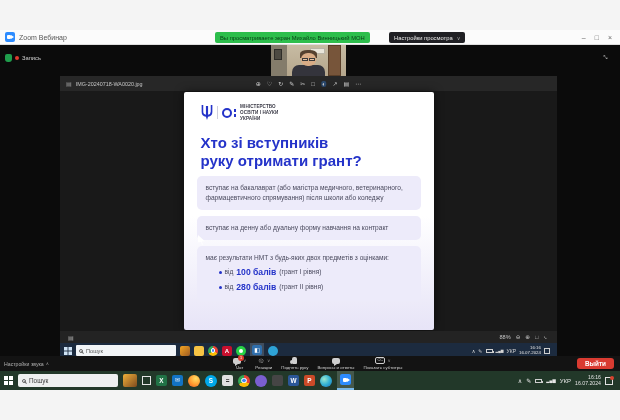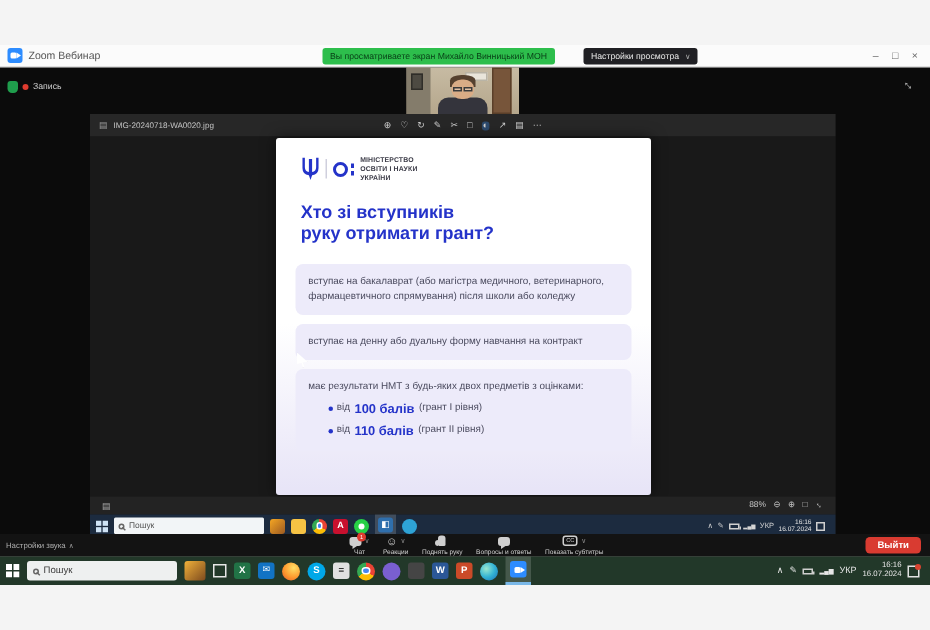--- a/index.html
+++ b/index.html
@@ -85,21 +85,21 @@
 
   
   .slide{width:250px;height:238px;background:linear-gradient(180deg,#ffffff 0%,#ffffff 52%,#e7e4f7 100%);box-shadow:0 0 10px rgba(0,0,0,.55);position:relative;border-radius:2px;}
   .s-head{position:absolute;left:17px;top:12px;display:flex;align-items:center;gap:4px;}
   .s-div{width:1px;height:13px;background:#cfcfdd;}
   .o-logo{display:flex;align-items:center;gap:2px;}
   .ring{width:10px;height:10px;border:2.6px solid #2433c9;border-radius:50%;}
   .dots{display:flex;flex-direction:column;gap:2px;}
   .dots i{width:2.6px;height:2.6px;background:#2433c9;}
   .s-min{font-size:4.6px;font-weight:bold;color:#3a3a46;line-height:1.3;letter-spacing:.1px;}
-  .s-title{position:absolute;left:17px;top:42px;font-size:12px;font-weight:bold;color:#2433c9;line-height:1.17;}
+  .s-title{position:absolute;left:17px;top:42px;font-size:15px;font-weight:bold;color:#2433c9;line-height:1.17;}
   .s-title span{display:block;}
   .s-cards{position:absolute;left:13px;right:13px;top:84px;display:flex;flex-direction:column;gap:6px;}
   .card{background:#edebfa;border-radius:5px;padding:7px 9px;font-size:6.6px;color:#4a4a5e;line-height:1.5;}
   .blist{margin-top:3px;display:flex;flex-direction:column;gap:2.5px;padding-left:13px;}
   .brow{display:flex;align-items:center;gap:3px;}
   .bdot{width:3px;height:3px;border-radius:50%;background:#2433c9;flex:0 0 auto;}
   .bval{font-size:8.6px;font-weight:bold;color:#2433c9;}
   .btxt{font-size:6.6px;color:#4a4a5e;}
 
   
@@ -249,21 +249,21 @@
               <div class="blist">
                 <div class="brow">
                   <span class="bdot"></span>
                   <span class="btxt">від</span>
                   <span class="bval">100 балів</span>
                   <span class="btxt">(грант I рівня)</span>
                 </div>
                 <div class="brow">
                   <span class="bdot"></span>
                   <span class="btxt">від</span>
-                  <span class="bval">110 балів</span>
+                  <span class="bval">280 балів</span>
                   <span class="btxt">(грант II рівня)</span>
                 </div>
               </div>
             </div>
           </div>
         </div>
       </div>
 
       <div class="pv-status">
         <span class="lft">▤</span>

